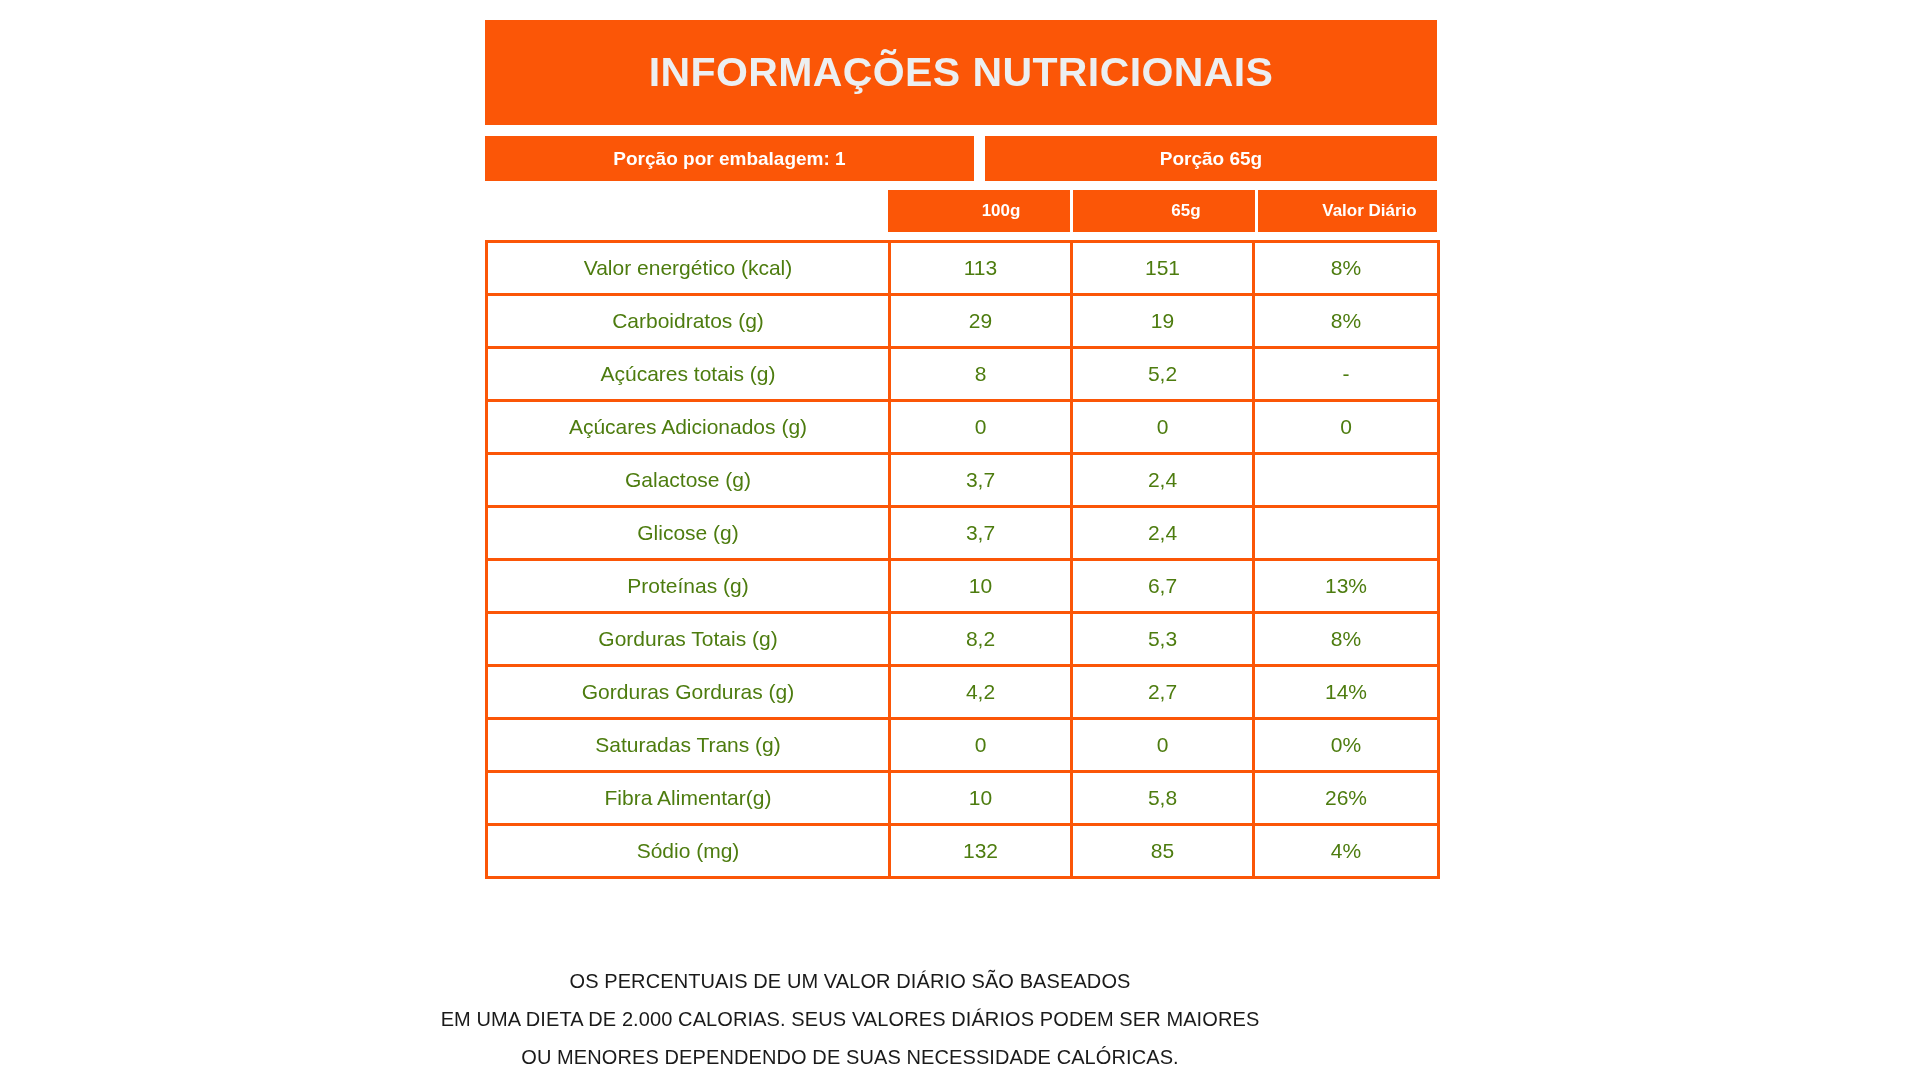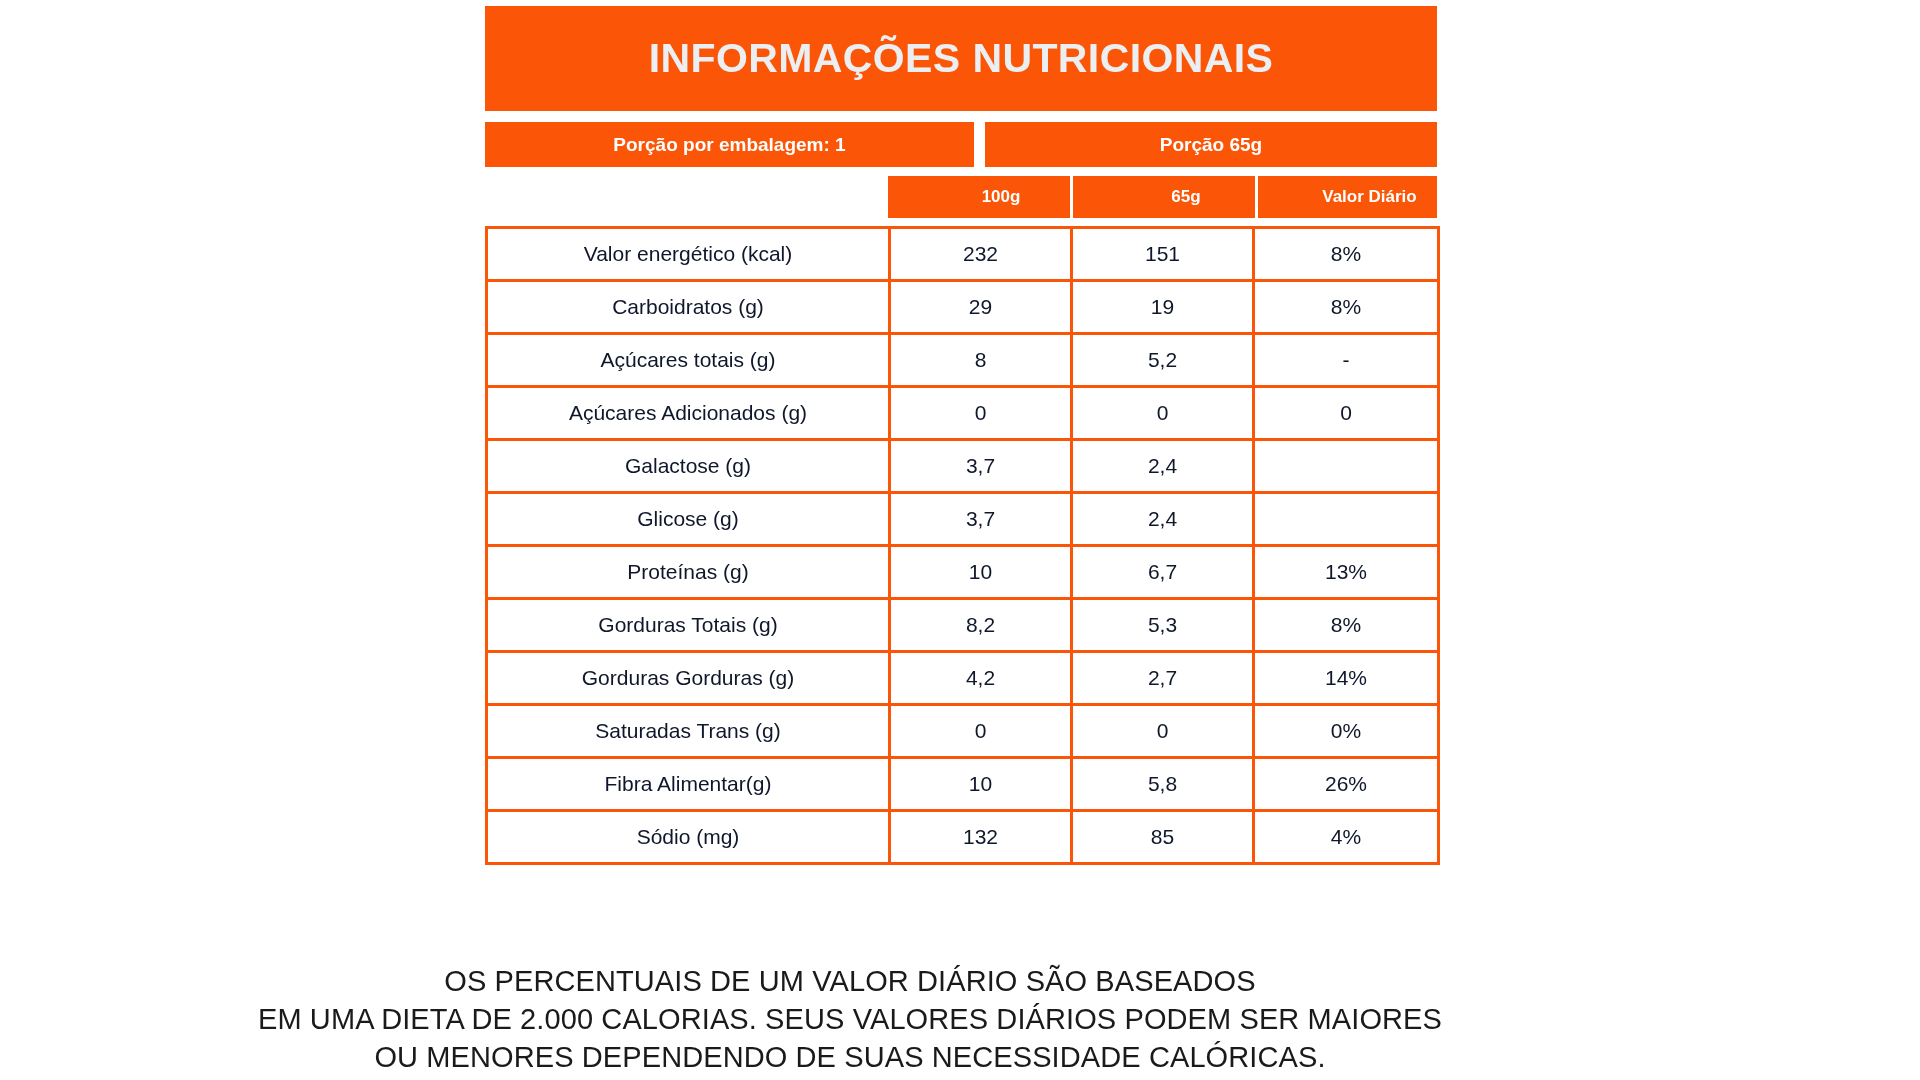--- a/index.html
+++ b/index.html
@@ -15,21 +15,21 @@
   .page {
     position: relative;
     width: 1920px;
     height: 1080px;
     background: #ffffff;
   }
 
   .label-wrap {
     position: absolute;
     left: 485px;
-    top: 6px;
+    top: 20px;
     width: 952px;
   }
 
   
   .title-banner {
     background: #fb5607;
     height: 105px;
     display: flex;
     align-items: center;
     justify-content: center;
@@ -99,40 +99,40 @@
     border-collapse: collapse;
     margin-top: 8px;
     table-layout: fixed;
   }
 
   .nutri-table td {
     border: 3px solid #fb5607;
     height: 53px;
     text-align: center;
     vertical-align: middle;
-    color: #0f172a;
+    color: #4d7c0f;
     font-size: 21px;
     font-weight: normal;
     padding: 0 4px;
   }
 
   .nutri-table td.name-cell  { width: 403px; }
   .nutri-table td.v100-cell  { width: 182px; }
   .nutri-table td.v65-cell   { width: 182px; }
   .nutri-table td.vd-cell    { width: 185px; }
 
   
   .footer-note {
     position: absolute;
     left: 0;
     top: 962px;
     width: 1700px;
     text-align: center;
     color: #1a1a1a;
-    font-size: 29px;
+    font-size: 20px;
     line-height: 38px;
     letter-spacing: 0.1px;
   }
 
   .footer-note .fline { display: block; }
 </style>
 </head>
 <body>
 
 <div class="page">
@@ -152,21 +152,21 @@
       <div class="colhead-spacer"></div>
       <div class="colhead-cell c1">100g</div>
       <div class="colhead-cell c2">65g</div>
       <div class="colhead-cell c3">Valor Diário</div>
     </div>
 
     <table class="nutri-table">
       <tbody>
           <tr>
             <td class="name-cell">Valor energético (kcal)</td>
-            <td class="v100-cell">232</td>
+            <td class="v100-cell">113</td>
             <td class="v65-cell">151</td>
             <td class="vd-cell">8%</td>
           </tr>
           <tr>
             <td class="name-cell">Carboidratos (g)</td>
             <td class="v100-cell">29</td>
             <td class="v65-cell">19</td>
             <td class="vd-cell">8%</td>
           </tr>
           <tr>

